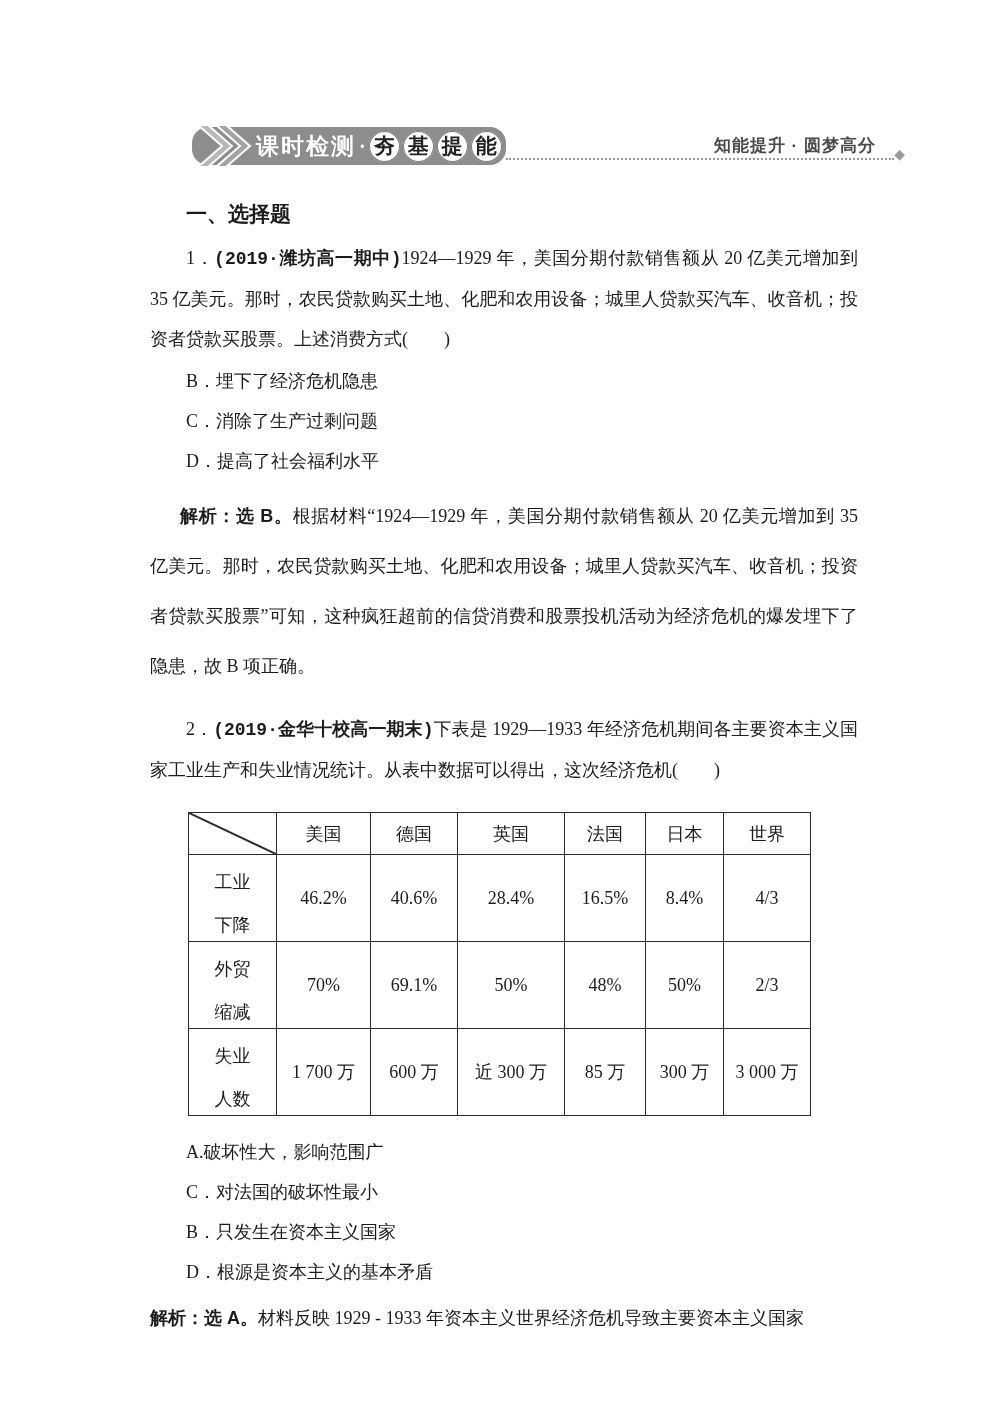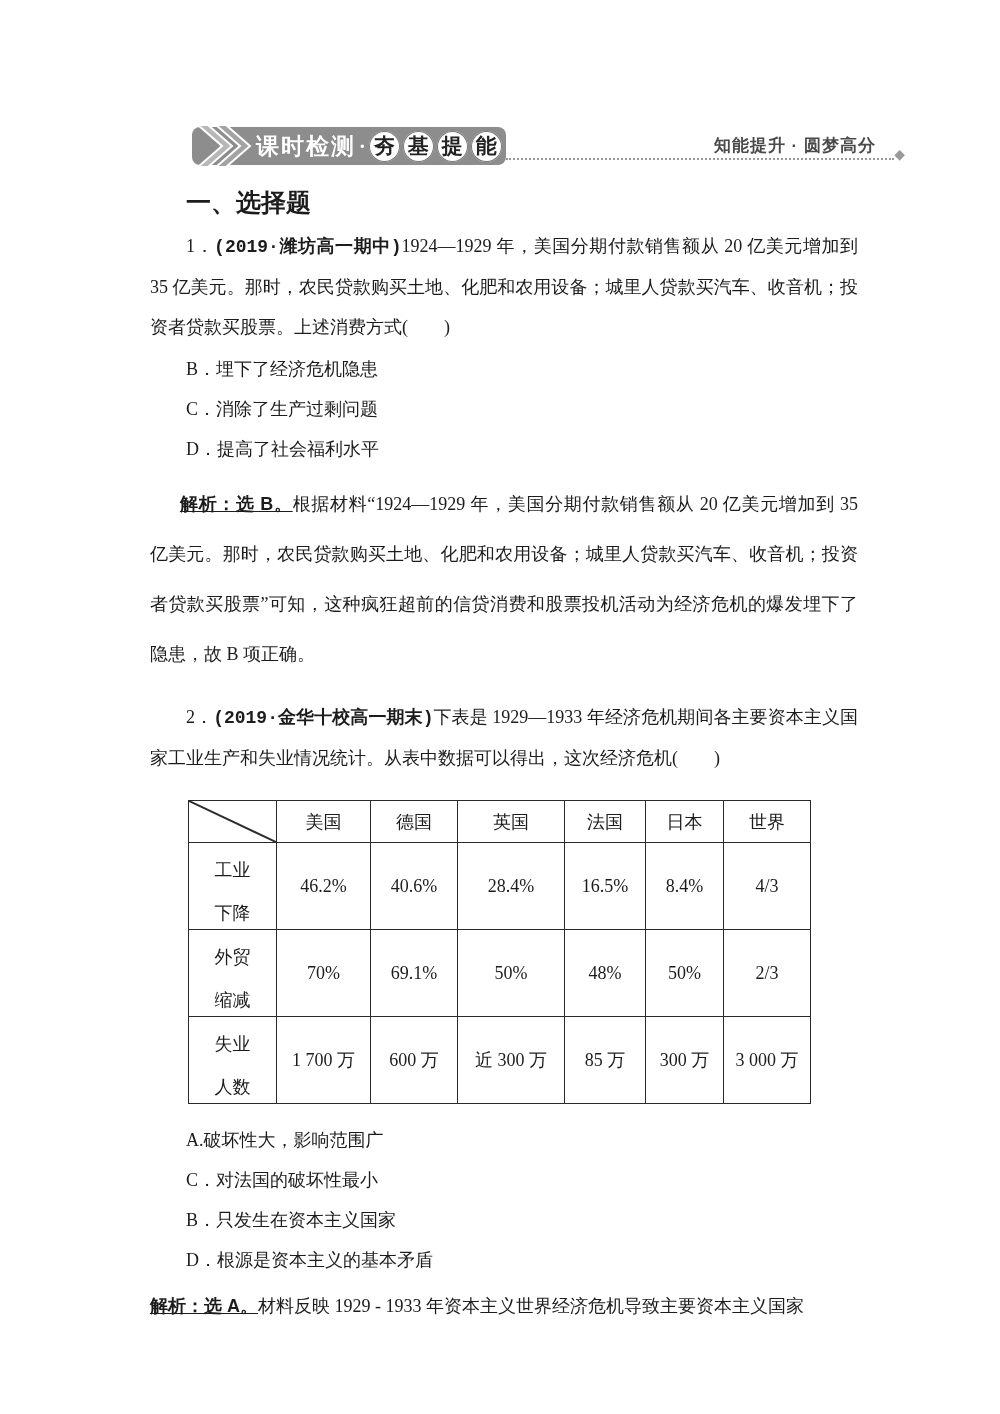--- a/index.html
+++ b/index.html
@@ -9,21 +9,21 @@
     position: relative;
     font-family: "Liberation Serif", "DejaVu Serif", serif;
     color: #1c1c1c;
   }
 
   
   .header { position: relative; height: 176px; }
   .banner-bar {
     position: absolute; left: 192px; top: 127px;
     width: 314px; height: 38px;
-    background: #8d8d8d; border-radius: 8px;
+    background: #8d8d8d; border-radius: 16px;
     display: flex; align-items: center;
   }
   .chevrons { position: absolute; left: 2px; top: -10px; width: 62px; height: 58px; }
   .banner-title {
     margin-left: 64px;
     font-family: "Liberation Sans", sans-serif;
     font-weight: bold; font-size: 23px; color: #ffffff;
     letter-spacing: 2px; white-space: nowrap;
     text-shadow: 0 0 1px #6f6f6f;
   }
@@ -49,35 +49,35 @@
   }
   .diamond {
     position: absolute; top: 148px; right: 95px;
     color: #9a9a9a; font-size: 14px; line-height: 14px;
   }
 
   
   .content { margin: 0 142px 0 150px; font-size: 18px; }
   .section-heading {
     font-family: "Liberation Sans", sans-serif;
-    font-size: 25px; font-weight: bold;
-    padding-left: 36px; margin-top: 12px; line-height: 28px;
+    font-size: 21px; font-weight: bold;
+    padding-left: 36px; margin-top: 24px; line-height: 28px;
   }
   .stem {
     margin-top: 10px; text-indent: 36px;
     line-height: 40px; text-align: justify;
   }
   .stem .q-source { font-weight: bold; font-family: Liberation Mono, monospace; }
   .options { list-style: none; padding-left: 36px; margin-top: 2px; }
   .options li { line-height: 40px; }
   .explain {
     margin-top: 10px; text-indent: 30px;
     line-height: 50px; text-align: justify;
   }
-  .explain .explain-label { font-family: "Liberation Sans", sans-serif; font-weight: bold; text-decoration: underline; }
+  .explain .explain-label { font-family: "Liberation Sans", sans-serif; font-weight: bold; }
   .stem.q2 { margin-top: 18px; }
 
   
   .table-wrap { margin: 22px 0 16px 38px; }
   table.crisis {
     border-collapse: collapse; table-layout: fixed;
     width: 622px; font-size: 18px;
   }
   table.crisis th, table.crisis td {
     border: 1.6px solid #2b2b2b;

